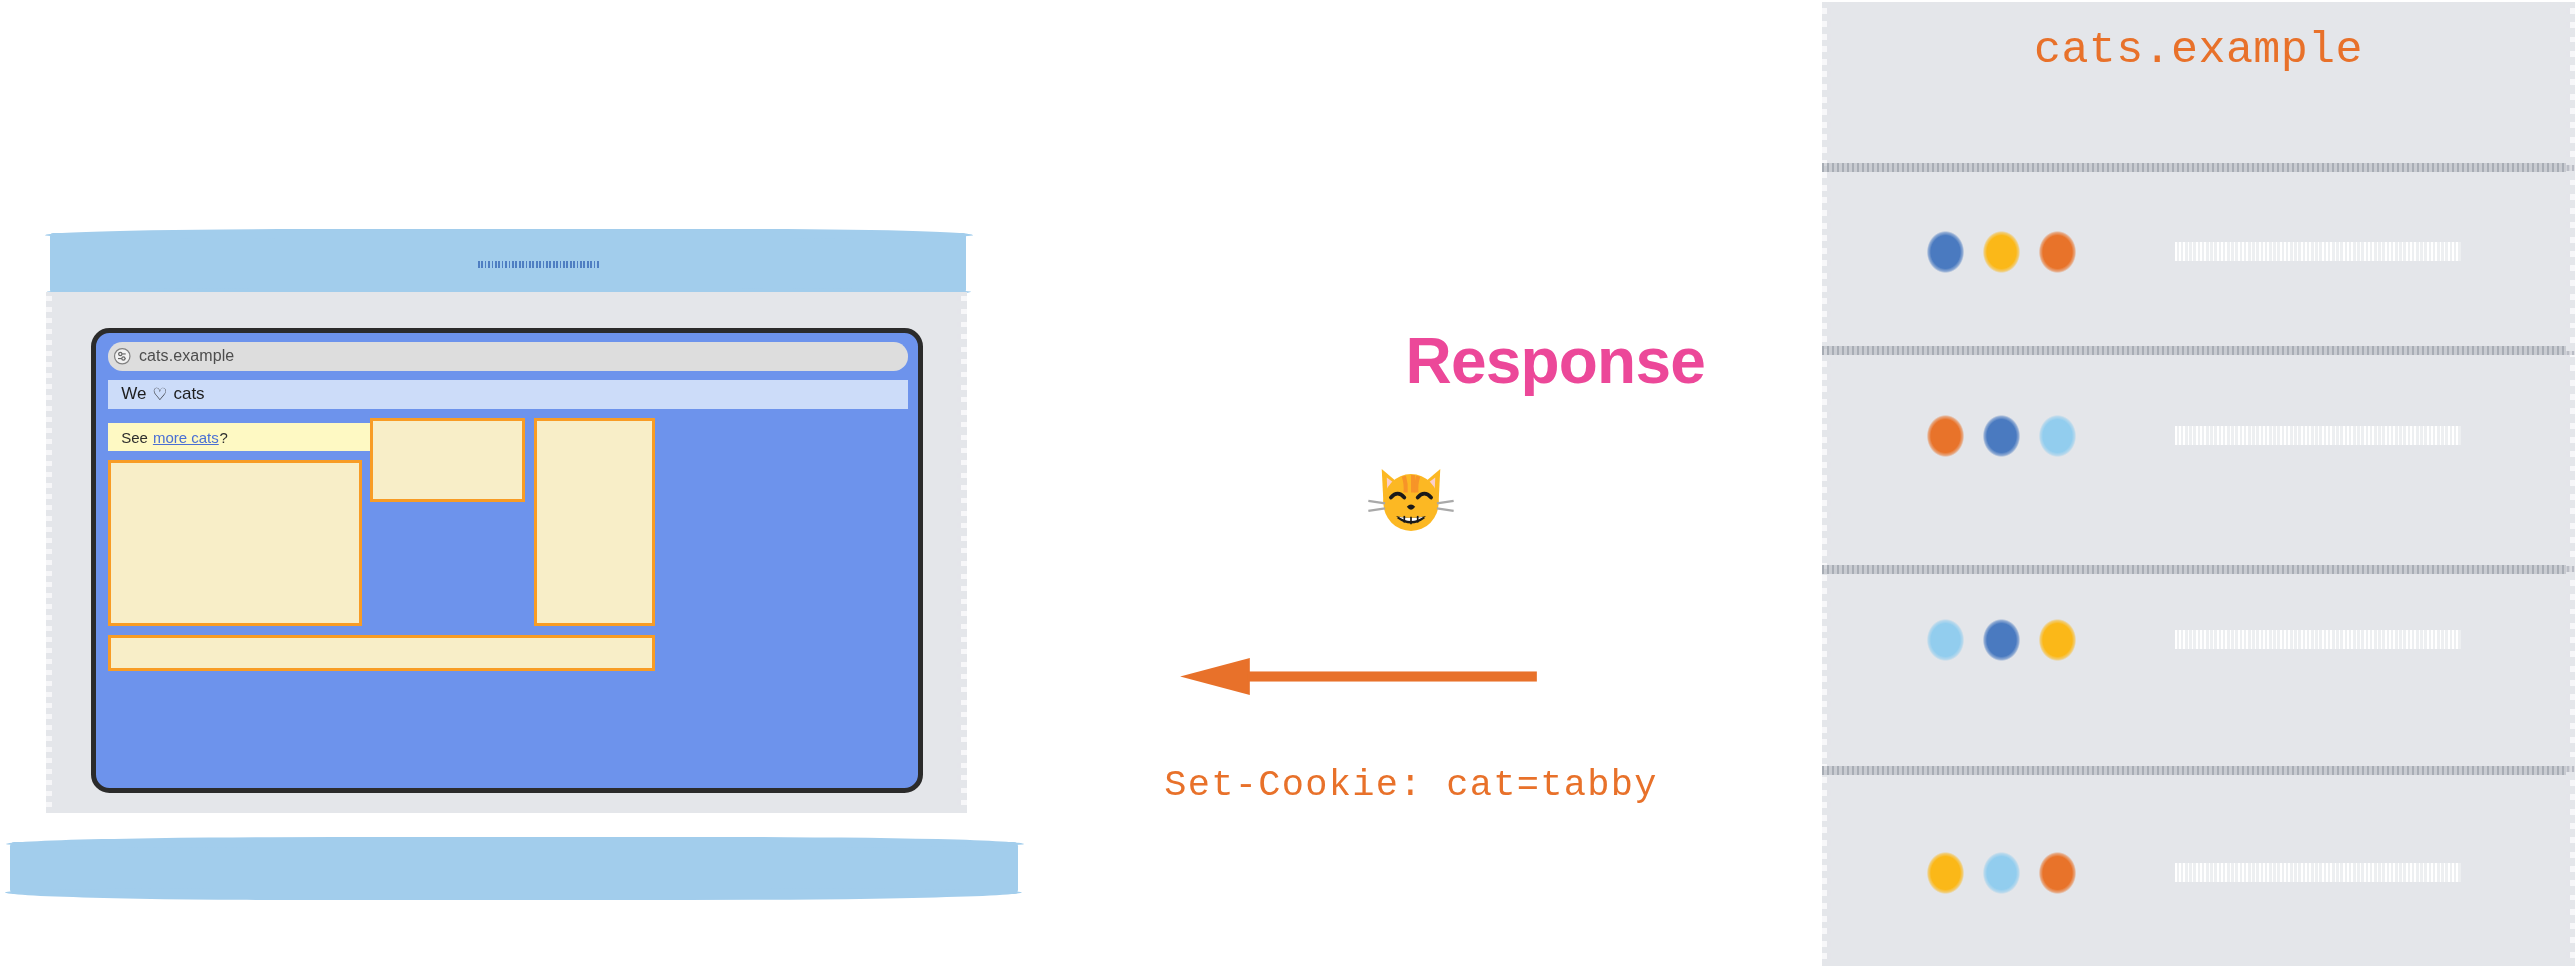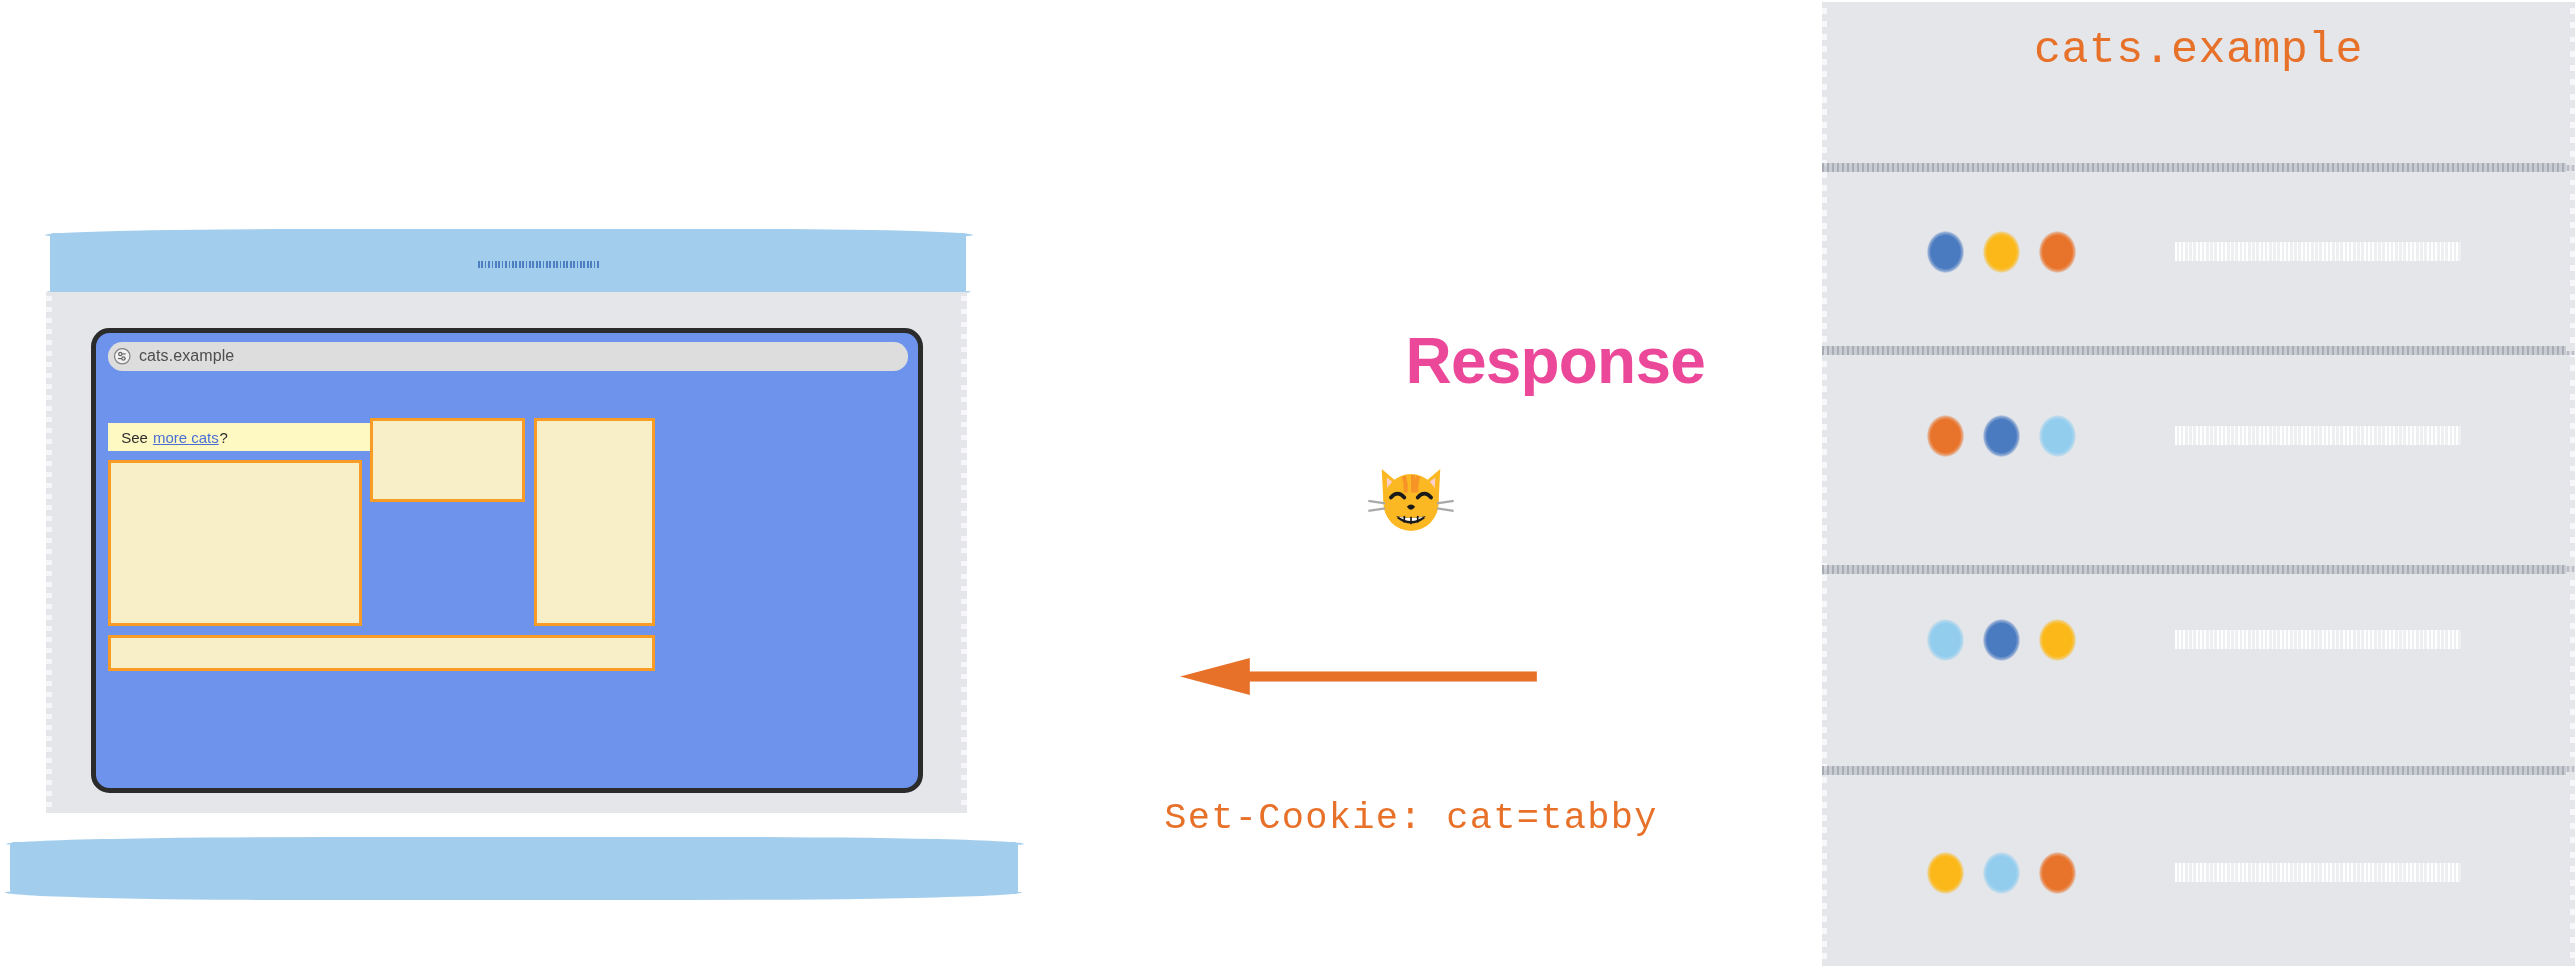--- a/index.html
+++ b/index.html
@@ -139,21 +139,20 @@
   }
   .arrow-wrap{
     position:absolute;left:63px;top:653px;width:357px;height:47px;
   }
   .cookie-line{
     position:absolute;left:0;top:764px;width:588px;
     text-align:center;
     font-size:37px;color:#e8712a;
     font-family:"Liberation Mono", monospace;
     letter-spacing:1.3px;
-    margin-top:33px;
   }
 
   
   #server{
     position:absolute;left:1827px;top:1.7px;
     width:743px;height:964px;
     background:#e4e6ea;
   }
   #server::before{
     content:"";position:absolute;left:-5px;top:0;width:9.2px;height:100%;
@@ -212,20 +211,25 @@
     <svg class="addr-icon" viewBox="0 0 24 24">
       <circle cx="12" cy="12" r="10" fill="#f2f2f2" stroke="#808080" stroke-width="1.6"></circle>
       <line x1="6.5" y1="9" x2="16.5" y2="9" stroke="#666" stroke-width="1.5"></line>
       <line x1="6.5" y1="15" x2="16.5" y2="15" stroke="#666" stroke-width="1.5"></line>
       <circle cx="9.5" cy="9" r="2.1" fill="#f2f2f2" stroke="#666" stroke-width="1.5"></circle>
       <circle cx="13.5" cy="15" r="2.1" fill="#f2f2f2" stroke="#666" stroke-width="1.5"></circle>
     </svg>
     <span class="addr-text">cats.example</span>
   </div>
 
+  <div class="page-heading">
+    <span>We</span>
+    <span class="heart" style="margin-left:5.9px">♡</span>
+    <span style="margin-left:5.9px">cats</span>
+  </div>
 
   <div class="page-link-row">
     <span class="lbl">See</span>
     <a href="#" style="margin-left:5px">more cats</a>
     <span style="font-size:15px;color:#2e2e2e">?</span>
   </div>
 
   <div class="cbox" id="cbox-main"></div>
   <div class="cbox" id="cbox-top"></div>
   <div class="cbox" id="cbox-right"></div>

